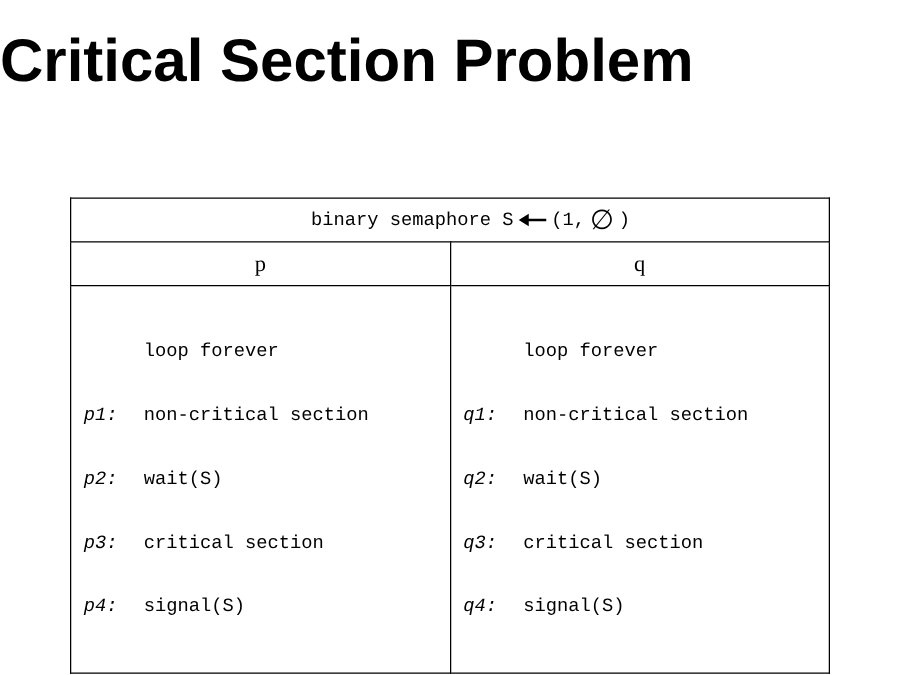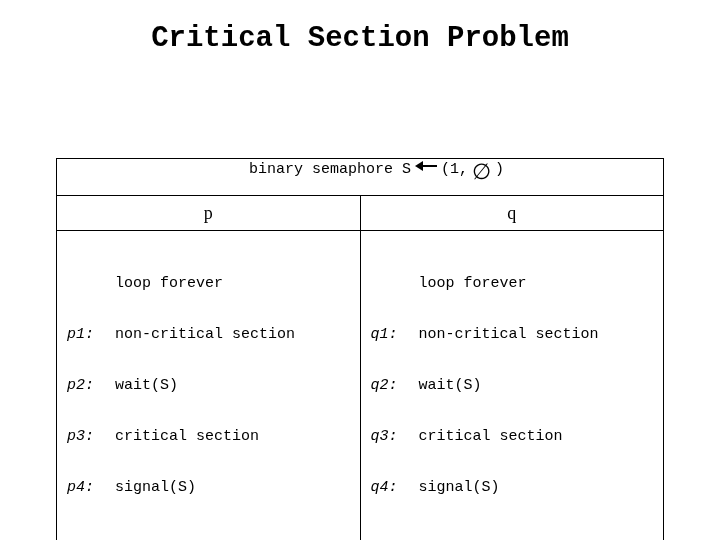--- a/index.html
+++ b/index.html
@@ -14,24 +14,23 @@
     position: relative;
     width: 720px;
     height: 540px;
     box-sizing: border-box;
   }
   .title {
     position: absolute;
     top: 22px;
     left: 0;
     width: 100%;
-    text-align: center;
-    font-family: Liberation Mono, monospace;
+    font-family: Liberation Sans, sans-serif;
     font-weight: 700;
-    font-size: 29px;
+    font-size: 48px;
     color: #000;
   }
   .tbl {
     position: absolute;
     top: 158px;
     left: 56px;
     width: 608px;
     border-collapse: collapse;
     table-layout: fixed;
   }
@@ -45,21 +44,21 @@
     font-size: 15px;
     color: #000;
     white-space: pre;
   }
   .decl-cell {
     text-align: center;
     height: 34px;
   }
   .decl-inner {
     display: inline-flex;
-    align-items: flex-start;
+    align-items: center;
     justify-content: center;
     height: 34px;
     gap: 4px;
     margin-left: 33px;
   }
   .arrow {
     display: inline-block;
     position: relative;
     width: 22px;
     height: 10px;

